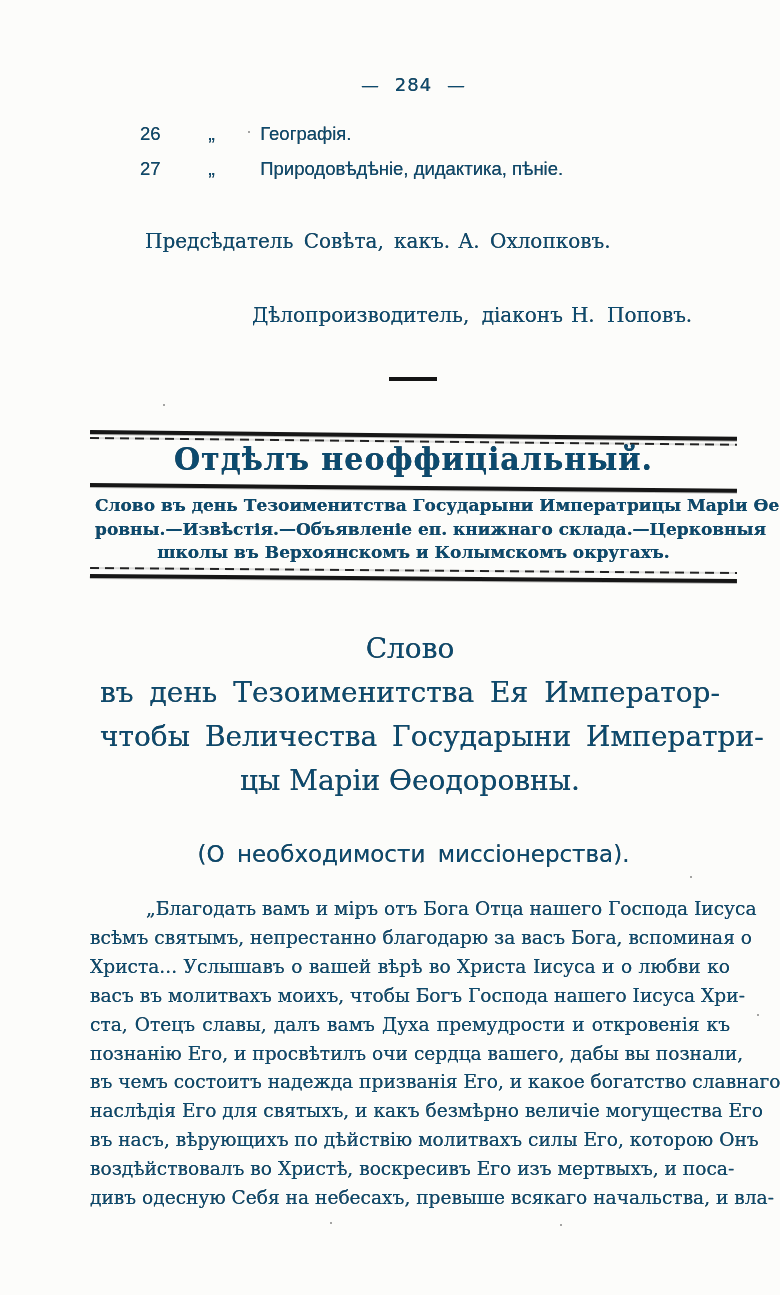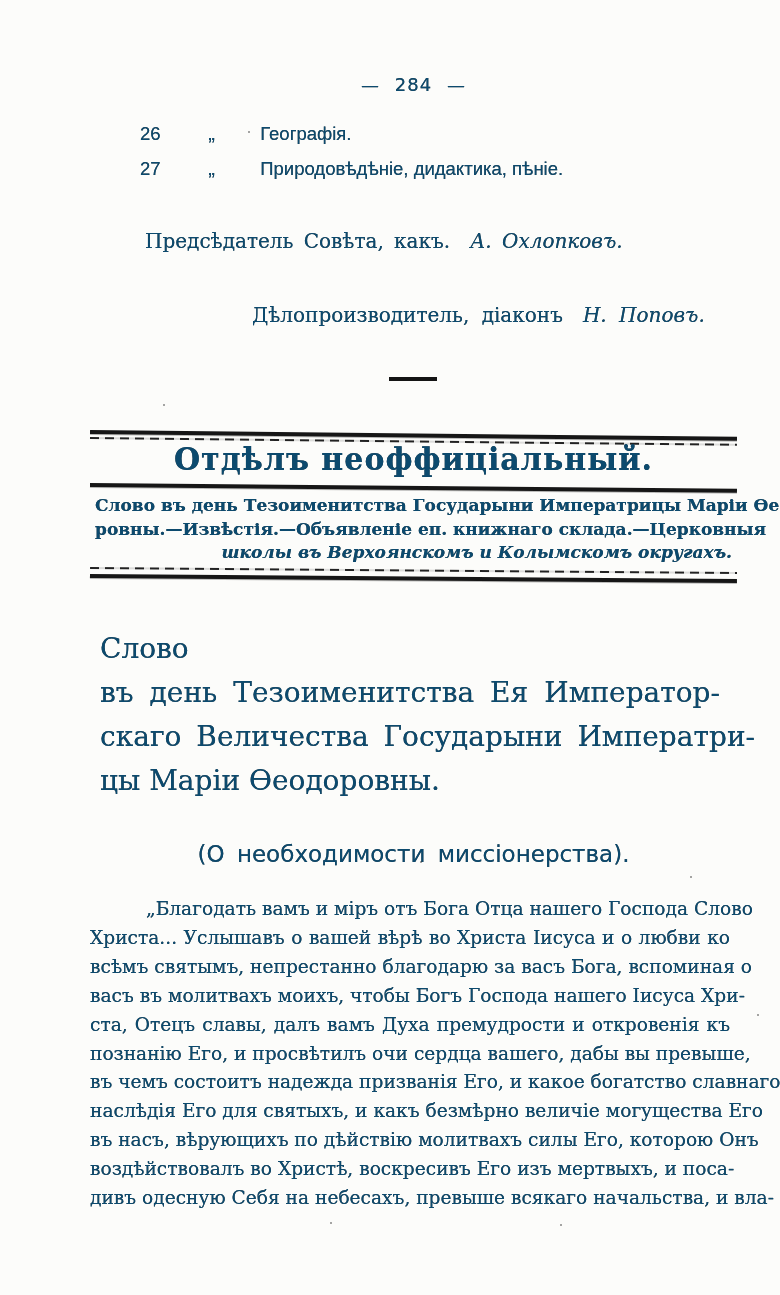--- a/index.html
+++ b/index.html
@@ -22,46 +22,46 @@
   
   .list{top:116px;left:140px;width:560px;line-height:34px;
     font-family:Liberation Sans, sans-serif;font-size:18.5px;}
   .lnum{display:inline-block;width:63px;}
   .lditto{display:inline-block;width:47px;font-size:20px;}
 
   
   .sig{font-size:20px;word-spacing:4px;}
   .sig1{top:229px;left:145px;}
   .sig2{top:303px;left:252px;word-spacing:6px;}
-  .sig .name{font-style:italic;margin-left:20px;}
+  .sig .name{margin-left:8px;}
 
   
   .divdash{top:377px;left:389px;width:48px;height:4px;background:#141414;}
 
   
   .rule{left:90px;width:647px;}
   .thickline{height:4px;background:#161616;box-shadow:0 1px 0 rgba(0,0,0,.25);}
   .brokenline{height:2px;background:repeating-linear-gradient(90deg,#222 0 9px,rgba(34,34,34,.15) 9px 15px);}
   .rule-a{top:430px;transform:rotate(.6deg);transform-origin:left center;}
   .rule-a .brokenline{margin-top:3px;}
   .rule-b{top:483px;transform:rotate(.5deg);transform-origin:left center;}
   .rule-c{top:567px;transform:rotate(.45deg);transform-origin:left center;}
   .rule-c .thickline{margin-top:5px;}
 
   .section-title{top:441px;left:90px;width:647px;text-align:center;
     font-size:30px;font-weight:bold;letter-spacing:1px;transform:scaleY(1.06);}
 
   
   .toc{top:494px;left:95px;width:637px;font-size:17px;font-weight:bold;line-height:23.5px;}
   .toc .just{text-align:justify;text-align-last:justify;white-space:nowrap;}
-  .toc .cent{text-align:right;font-style:italic;}
+  .toc .cent{text-align:center;}
 
   
   .title{top:627px;left:100px;width:620px;font-size:28px;line-height:44px;}
-  .title .cent{}
+  .title .cent{text-align:center;}
   .title .just{text-align:justify;text-align-last:justify;white-space:nowrap;word-spacing:6px;}
 
   .subtitle{top:841px;left:90px;width:647px;text-align:center;
     font-family:"DejaVu Sans", sans-serif;font-size:23px;word-spacing:5px;}
 
   
   .body{top:895px;left:90px;width:640px;font-size:18.6px;line-height:28.9px;}
   .body .bline{text-align:justify;text-align-last:justify;text-justify:inter-word;white-space:nowrap;}
   .body div:first-of-type{padding-left:56px;}
 
@@ -116,34 +116,34 @@
   </div>
 
   <div class="abs rule rule-c">
     <div class="brokenline"></div>
     <div class="thickline"></div>
   </div>
 
   <div class="abs title">
     <div class="cent">Слово</div>
     <div class="just">въ день Тезоименитства Ея Император-</div>
-    <div class="just">скаго Величества Государыни Императри-</div>
+    <div class="just">чтобы Величества Государыни Императри-</div>
     <div class="cent">цы Маріи Ѳеодоровны.</div>
   </div>
 
   <div class="abs subtitle">(О необходимости миссіонерства).</div>
 
   <div class="abs body">
 
-  <div class="bline">„Благодать вамъ и міръ отъ Бога Отца нашего Господа Слово</div>
+  <div class="bline">„Благодать вамъ и міръ отъ Бога Отца нашего Господа Іисуса</div>
+      <div class="bline">всѣмъ святымъ, непрестанно благодарю за васъ Бога, вспоминая о</div>
       <div class="bline">Христа... Услышавъ о вашей вѣрѣ во Христа Іисуса и о любви ко</div>
-      <div class="bline">всѣмъ святымъ, непрестанно благодарю за васъ Бога, вспоминая о</div>
       <div class="bline">васъ въ молитвахъ моихъ, чтобы Богъ Господа нашего Іисуса Хри-</div>
       <div class="bline">ста, Отецъ славы, далъ вамъ Духа премудрости и откровенія къ</div>
-      <div class="bline">познанію Его, и просвѣтилъ очи сердца вашего, дабы вы превыше,</div>
+      <div class="bline">познанію Его, и просвѣтилъ очи сердца вашего, дабы вы познали,</div>
       <div class="bline">въ чемъ состоитъ надежда призванія Его, и какое богатство славнаго</div>
       <div class="bline">наслѣдія Его для святыхъ, и какъ безмѣрно величіе могущества Его</div>
       <div class="bline">въ насъ, вѣрующихъ по дѣйствію молитвахъ силы Его, которою Онъ</div>
       <div class="bline">воздѣйствовалъ во Христѣ, воскресивъ Его изъ мертвыхъ, и поса-</div>
       <div class="bline">дивъ одесную Себя на небесахъ, превыше всякаго начальства, и вла-</div>
     </div>
 
   <div class="abs speckle" style="top:404px;left:163px;"></div>
   <div class="abs speckle" style="top:131px;left:248px;"></div>
   <div class="abs speckle" style="top:861px;left:420px;"></div>

